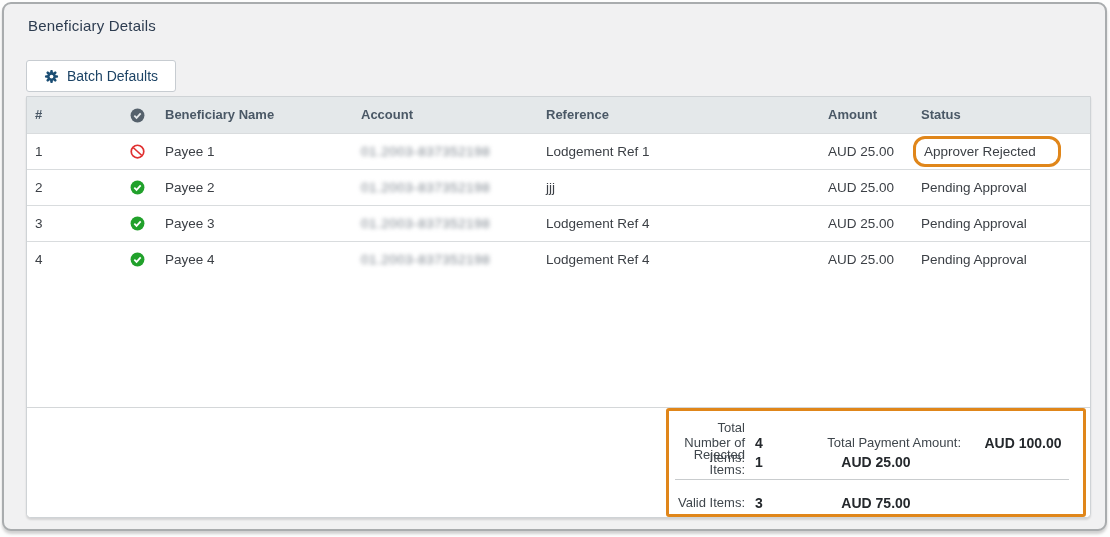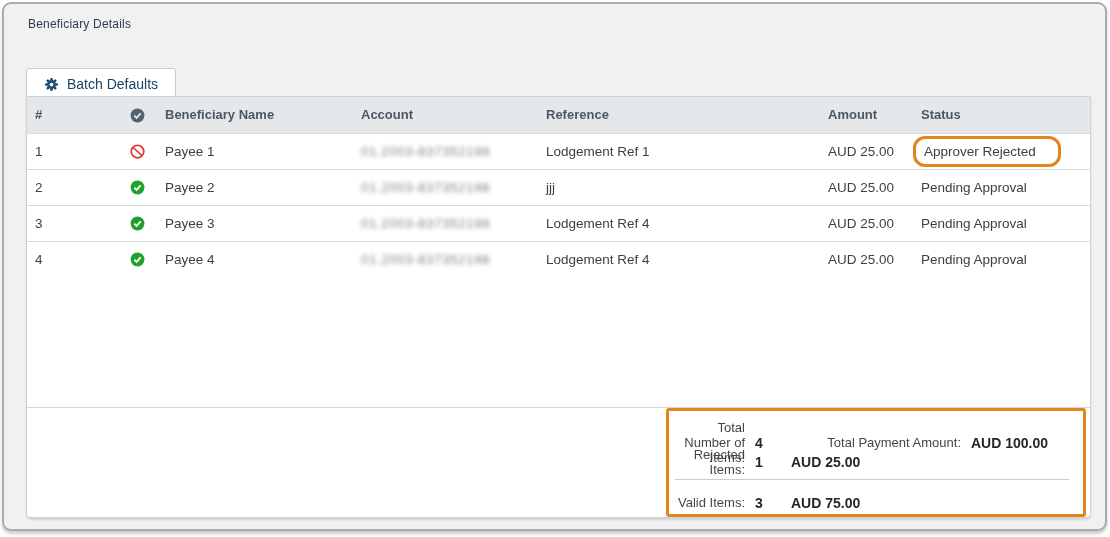--- a/index.html
+++ b/index.html
@@ -6,23 +6,23 @@
   html,body { width:1110px; height:537px; overflow:hidden; background:#fdfdfd;
     font-family:"Liberation Sans","DejaVu Sans",sans-serif; }
   .window {
     position:absolute; left:2px; top:2px; width:1105px; height:529px;
     background:#f1f1f2; border:2px solid #a9acae; border-radius:9px;
     box-shadow:0 3px 3px rgba(0,0,0,.18);
     overflow:hidden;
   }
   .page-title {
     position:absolute; left:24px; top:13px;
-    font-size:12px; font-weight:500; color:#2d3c50; letter-spacing:.2px;
-  }
-  .toolbar { position:absolute; left:22px; top:64px; display:flex; gap:0; }
+    font-size:15px; font-weight:500; color:#2d3c50; letter-spacing:.2px;
+  }
+  .toolbar { position:absolute; left:22px; top:56px; display:flex; gap:0; }
   .btn {
     display:flex; align-items:center; gap:8px;
     height:32px; padding:0 17px;
     background:#ffffff; border:1px solid #c7ccd1; border-radius:3px;
     font-family:inherit; font-size:14px; color:#1c4365; cursor:pointer;
   }
   .btn svg { display:block; }
 
   .table-card {
     position:absolute; left:22px; top:92px; width:1065px; height:422px;
@@ -50,21 +50,21 @@
     border:3px solid #e0861a; border-radius:3px;
     padding:9px 8px 0 0;
   }
   .srow {
     display:grid; grid-template-columns:1fr 26px 170px 104px;
     column-gap:10px; align-items:center; height:27px; padding-left:6px;
   }
   .slabel { font-size:13px; color:#3f464c; text-align:right; }
   .sval { font-size:14px; font-weight:bold; color:#24282c; }
   .sval.left { text-align:left; }
-  .sval.right { text-align:left; }
+  .sval.right { text-align:center; }
   .sdivider { height:1px; background:#c9ccce; margin:5px 6px 9px 6px; }
 </style>
 </head>
 <body>
 
 <div class="window">
 
   <div class="page-title">Beneficiary Details</div>
 
   <div class="toolbar">

